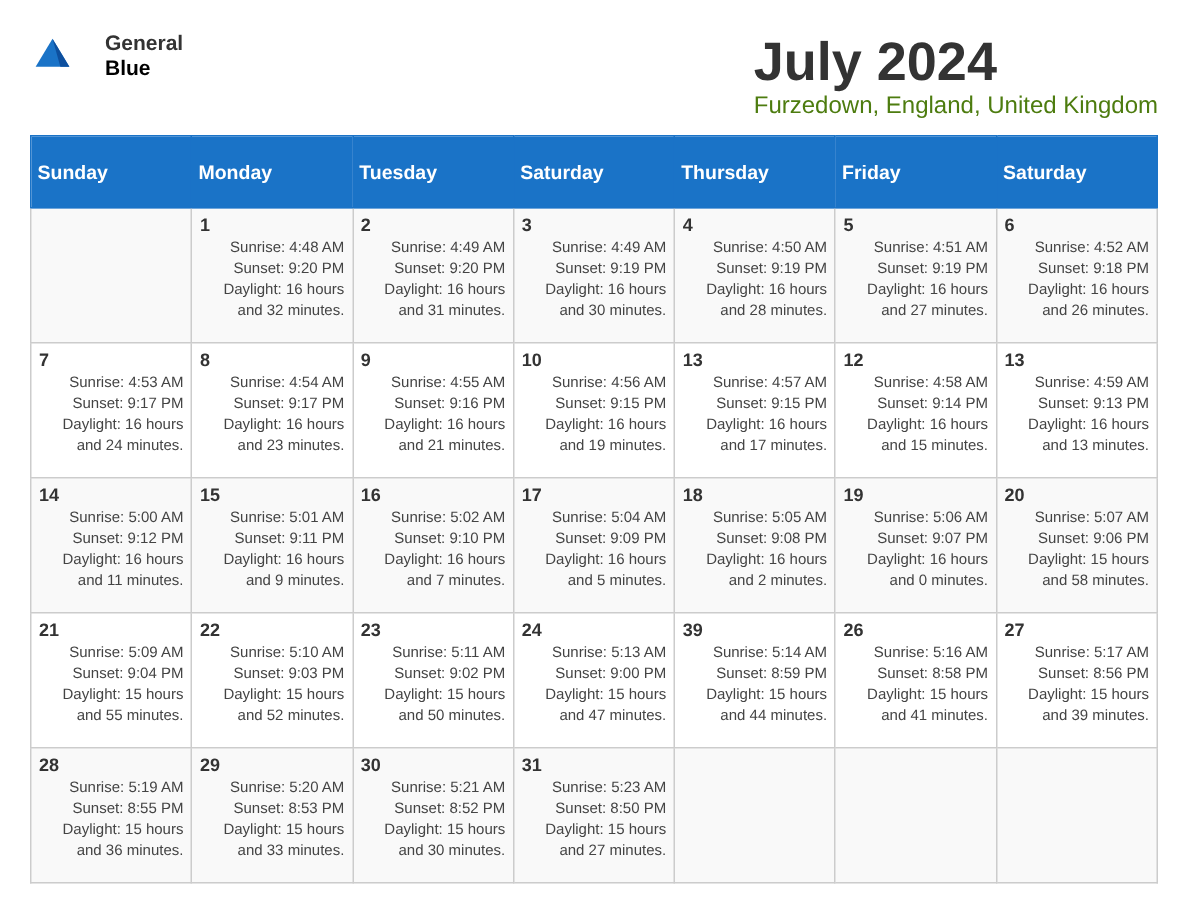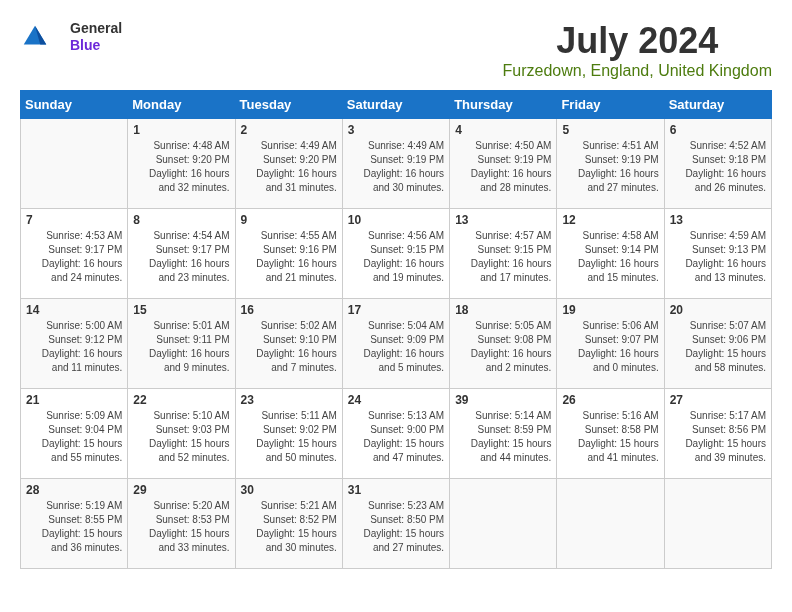--- a/index.html
+++ b/index.html
@@ -21,48 +21,48 @@
       align-items: center;
       gap: 20px;
     }
     .logo-text {
       font-size: 14px;
       font-weight: bold;
       color: #333;
       line-height: 1.2;
     }
     .logo-text .general { display: block; }
-    .logo-text .blue { display: block; color: #6d28d9; }
+    .logo-text .blue { display: block; color: #000000; }
     .logo-icon {
       width: 30px;
       height: 30px;
     }
     .title-block {
-      text-align: center;
+      text-align: left;
     }
     .month-title {
       font-size: 36px;
       font-weight: bold;
       color: #333;
     }
     .location-title {
       font-size: 16px;
       color: #4d7c0f;
     }
     table {
       width: 100%;
       border-collapse: collapse;
       table-layout: fixed;
     }
     thead tr th {
       background: #1a73c7;
       color: #fff;
       font-size: 13px;
       font-weight: bold;
-      padding: 6px 4px;
+      padding: 16px 4px;
       border: 1px solid #1a73c7;
       text-align: left;
     }
     tbody tr td {
       border: 1px solid #ccc;
       vertical-align: top;
       padding: 4px 5px;
       font-size: 10px;
       color: #333;
       min-height: 80px;

